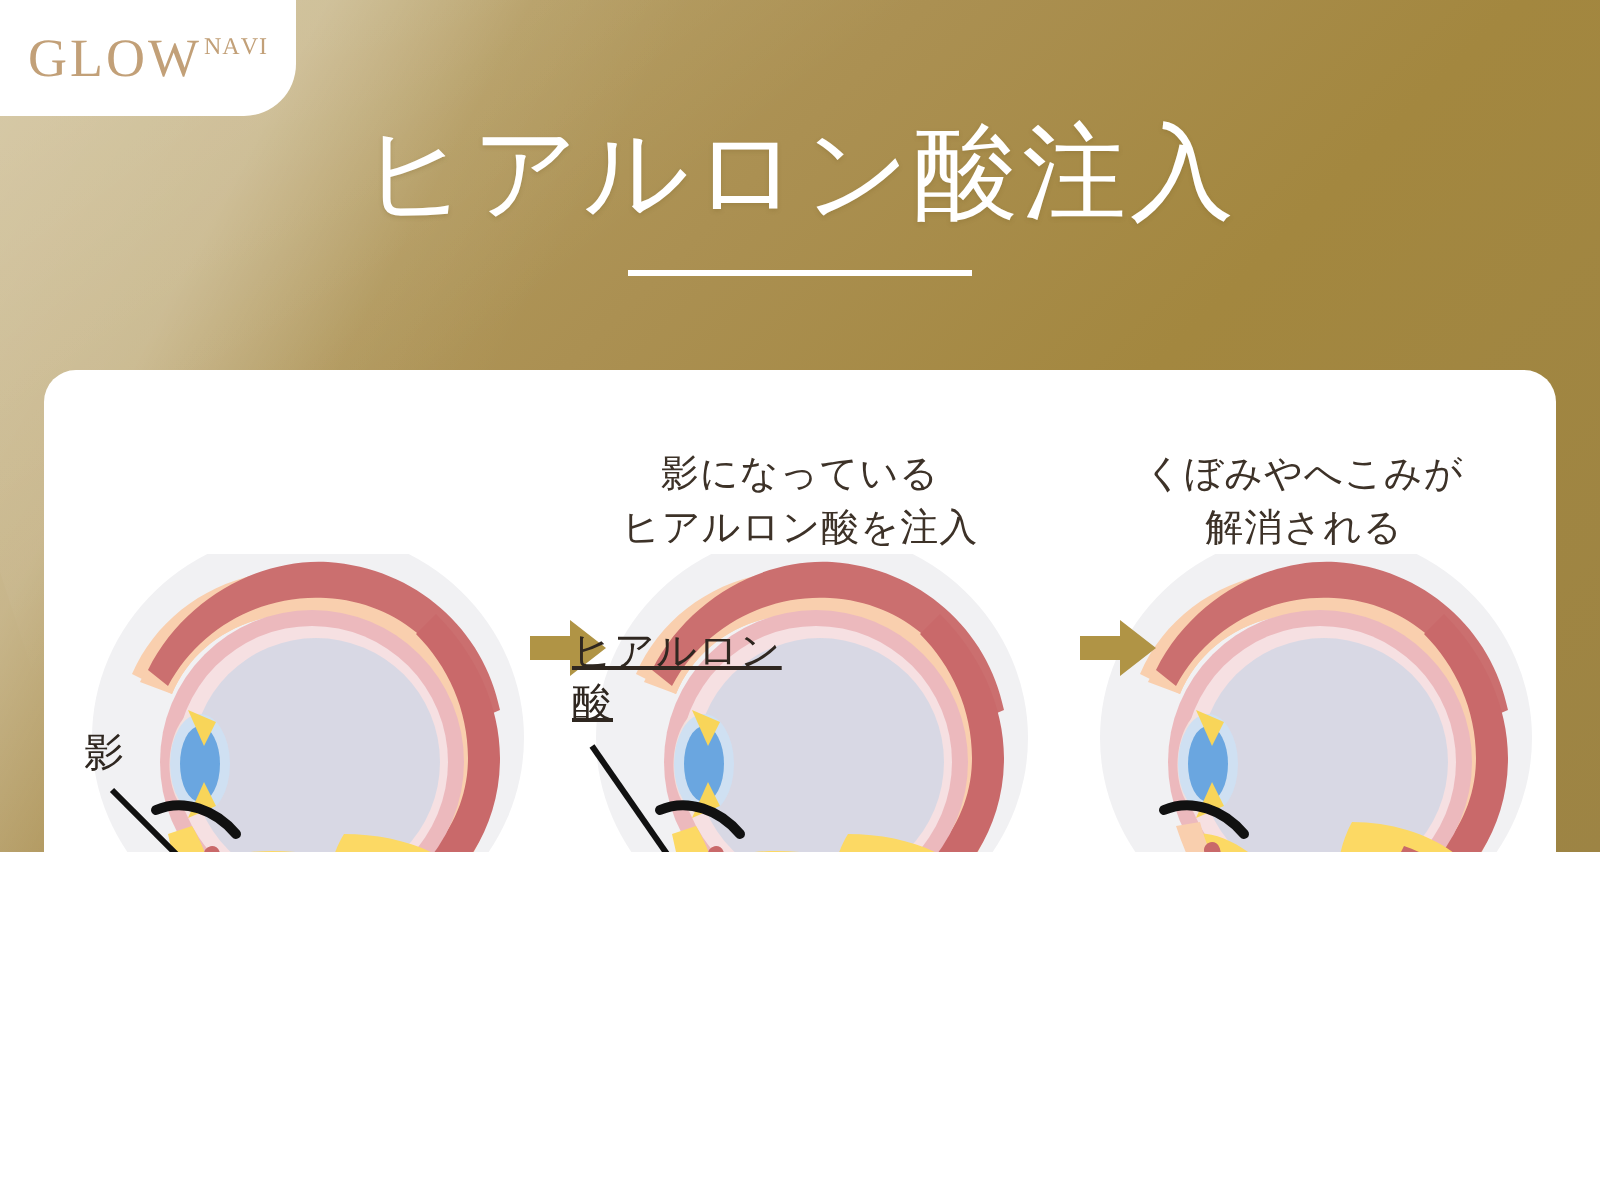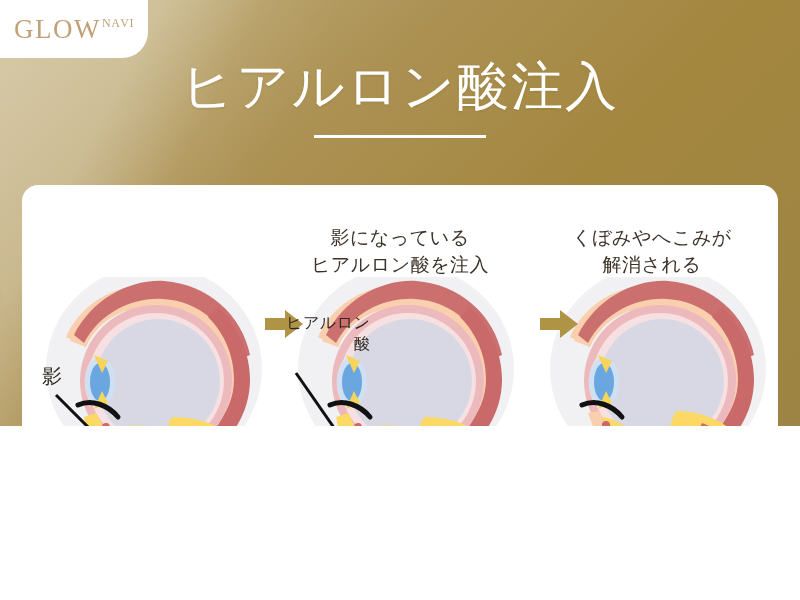--- a/index.html
+++ b/index.html
@@ -123,21 +123,21 @@
   
   .mini-label {
     position: absolute;
     font-family: "Liberation Serif", "DejaVu Serif", serif;
     color: #2f2720;
     letter-spacing: 0.5px;
     z-index: 7;
     white-space: pre-line;
   }
   #label-shadow { left: 20px; top: 178px; font-size: 20px; }
-  #label-ha { left: 264px; top: 128px; font-size: 16px; line-height: 1.3; text-align: right; }
+  #label-ha { left: 264px; top: 128px; font-size: 20px; line-height: 1.3; text-align: left; text-decoration: underline; }
 </style>
 </head>
 <body>
 
 <div id="stage">
 
   <div class="bg-base"></div>
   <div class="bg-sheen"></div>
 
   <div class="logo-badge">

